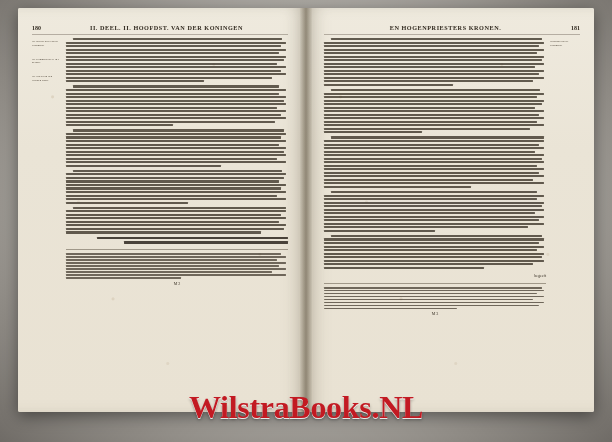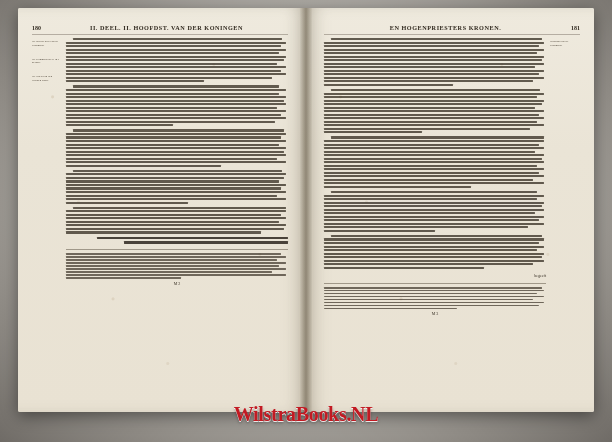--- a/index.html
+++ b/index.html
@@ -170,21 +170,21 @@
 
   
   .watermark {
     position: absolute;
     left: 0;
     right: 0;
     bottom: 16px;
     text-align: center;
     font-family: "Liberation Serif", serif;
     font-weight: 700;
-    font-size: 20px;
+    font-size: 32px;
     letter-spacing: -0.3px;
     color: #c21a22;
     text-shadow:
       0 1px 0 rgba(255,255,255,0.85),
       0 2px 3px rgba(0,0,0,0.35);
     z-index: 5;
   }
 </style>
 </head>
 <body>

